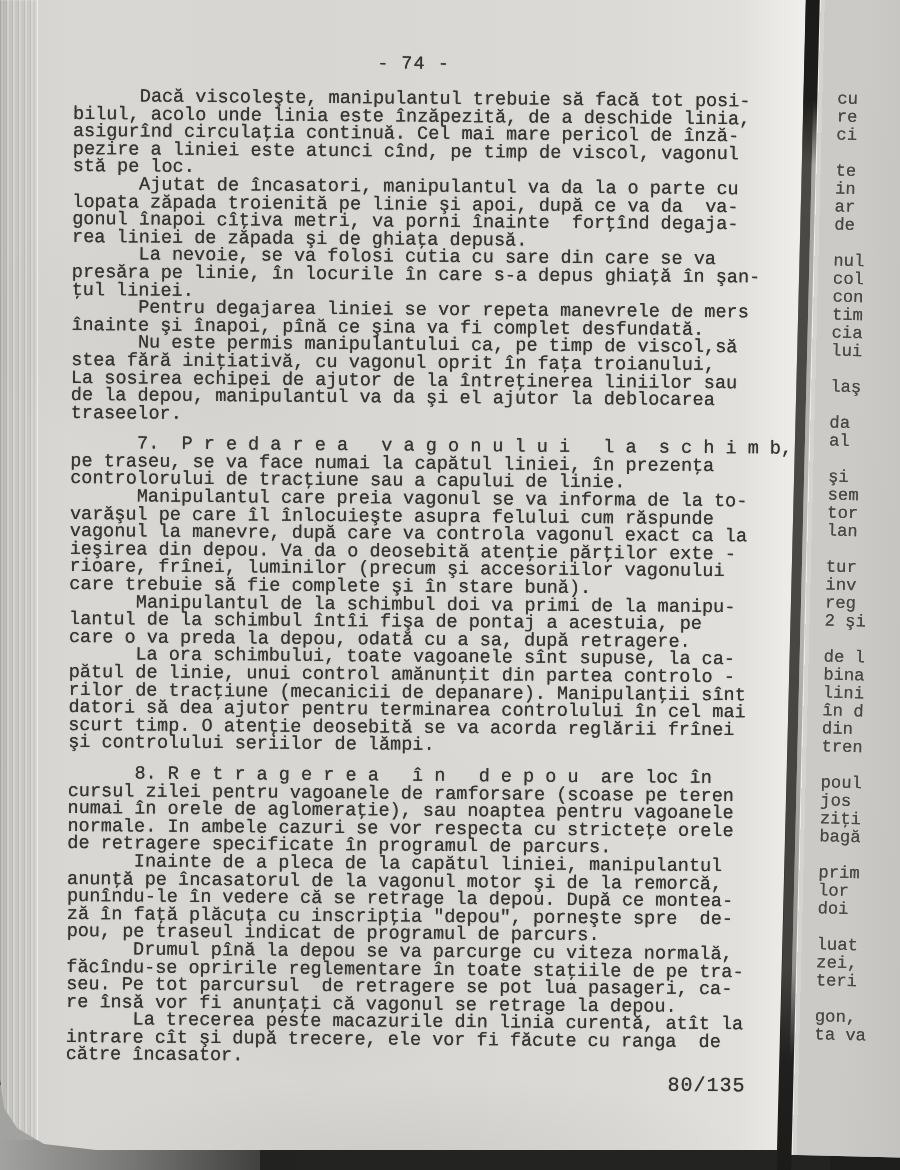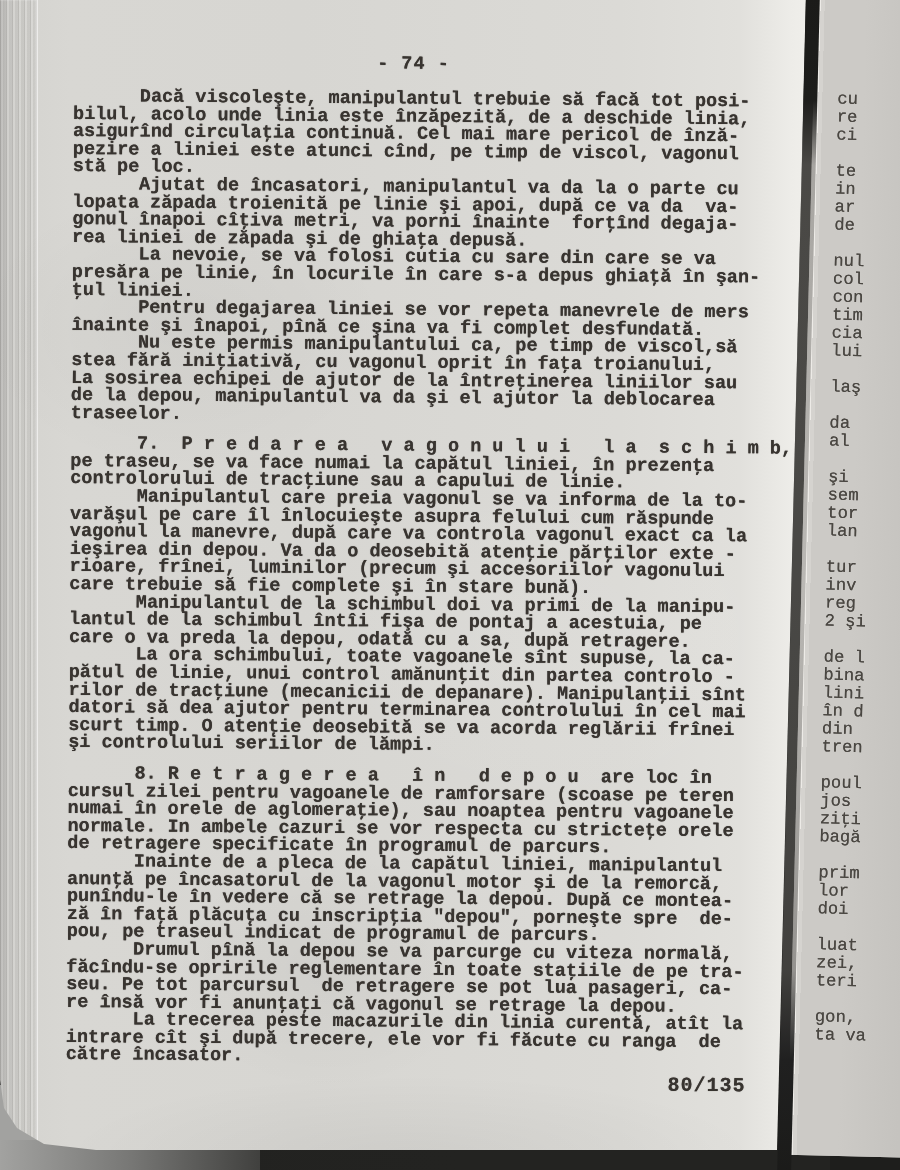--- a/index.html
+++ b/index.html
@@ -24,21 +24,20 @@
   
   .main-page {
     position: absolute; left: 0; top: 0; width: 820px; height: 1170px;
     background: linear-gradient(90deg,
       #b7b6b3 0px, #cccbc8 7px, #d2d1cd 16px, #d6d5d1 38px,
       #d8d7d3 70px, #d7d6d2 300px, #dbdad6 620px, #e1e0dc 740px,
       #edece8 790px, #f0efeb 810px);
     clip-path: polygon(0 0, 806px 0, 798px 320px, 788px 720px, 777px 1150px,
       96px 1150px, 44px 1144px, 17px 1128px, 4px 1108px, 0 1080px);
     z-index: 3;
-    font-weight: bold;
   }
   
   .edge-streaks {
     position: absolute; left: 0; top: 0; width: 38px; height: 100%;
     background: repeating-linear-gradient(90deg,
       rgba(70,68,64,0.16) 0 1px, rgba(255,255,255,0.08) 1px 3px,
       rgba(0,0,0,0.05) 3px 6px);
     box-shadow: inset -2px 0 2px rgba(255,255,255,0.55);
   }
   .paper-texture {

